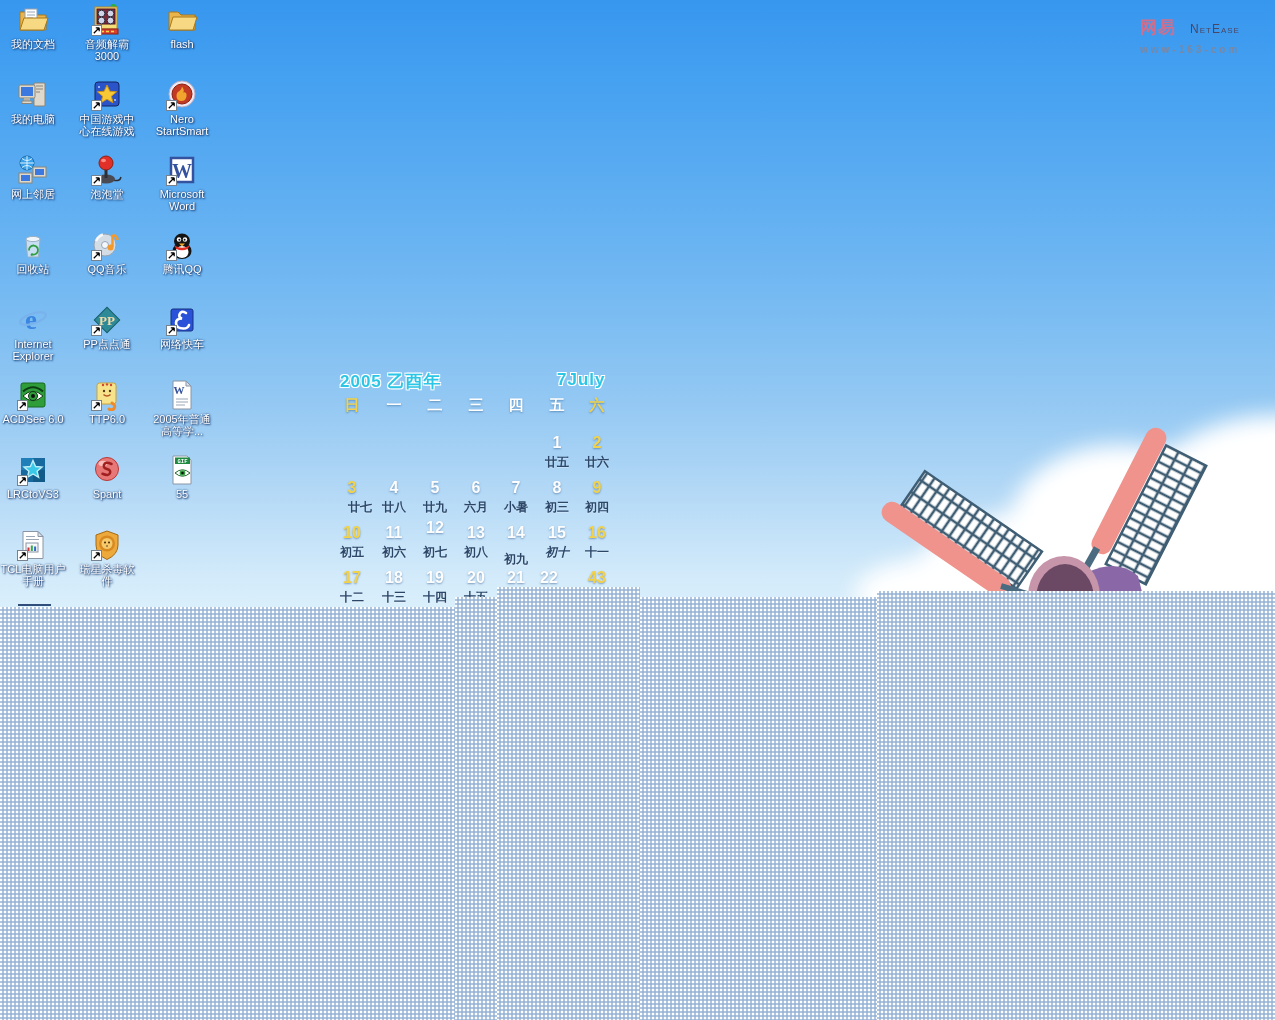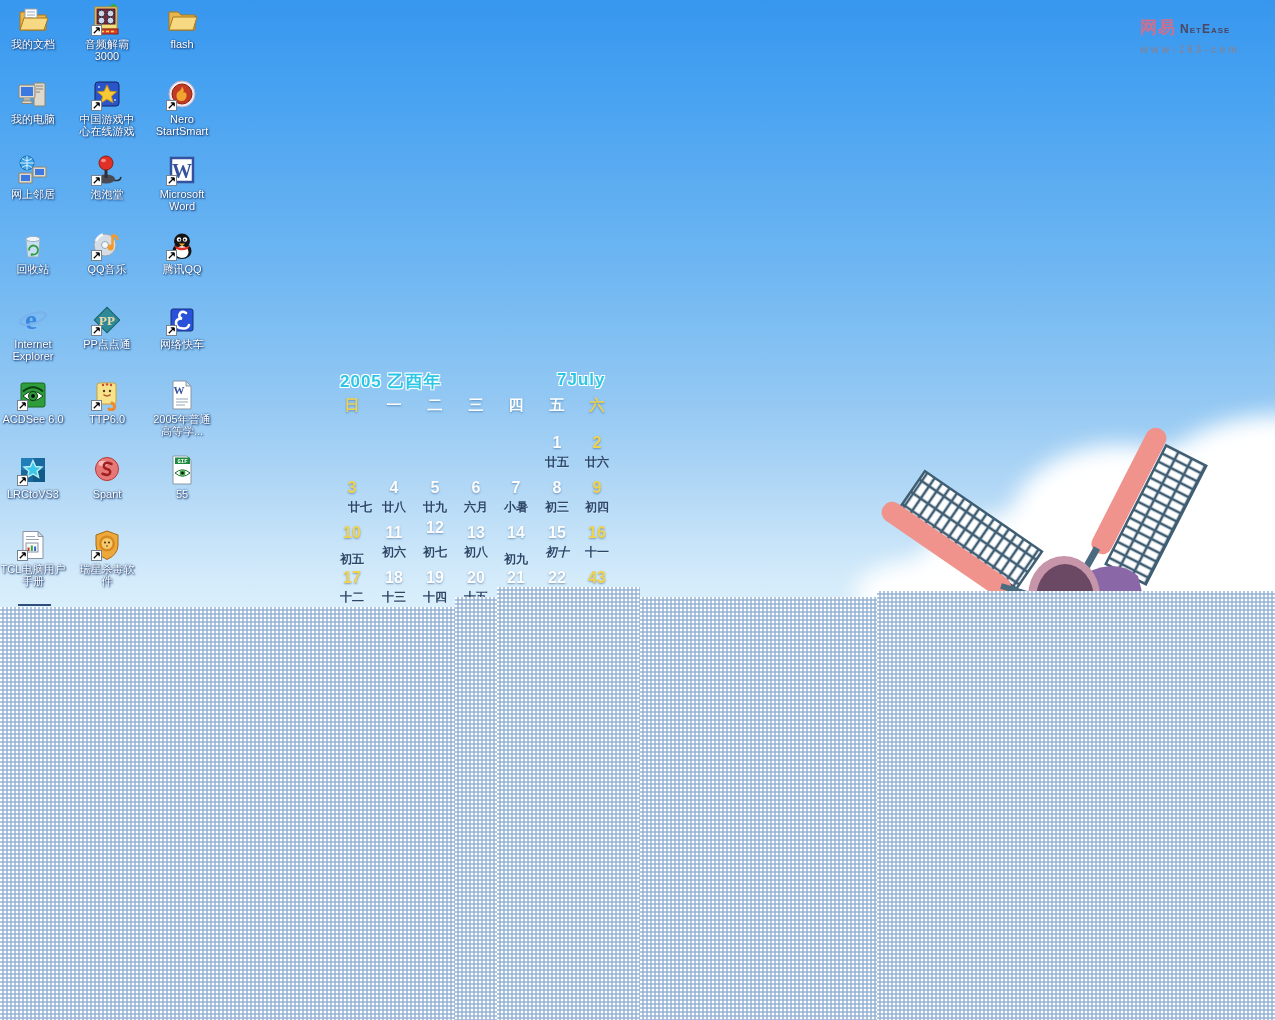--- a/index.html
+++ b/index.html
@@ -52,22 +52,22 @@
     font-weight:bold;color:#fdfdfd;text-shadow:0 1px 2px rgba(50,90,140,.55);}
   .cal-lunar{position:absolute;width:44px;text-align:center;font-size:12px;
     font-weight:bold;color:#2c4668;text-shadow:0 1px 1px rgba(255,255,255,.35);}
   .weekend{color:#f2d24a !important;}
 
   
   #watermark{position:absolute;left:1140px;top:16px;width:125px;z-index:3;
     text-align:left;}
   #wm-row1{white-space:nowrap;}
   #wm-cn{font-size:17px;font-weight:bold;color:#cf6f8e;letter-spacing:1px;}
-  #wm-en{font-size:12px;font-weight:bold;color:#4b4663;font-variant:small-caps;
-    letter-spacing:1px;margin-left:4px;}
+  #wm-en{font-size:12px;font-weight:normal;color:#4b4663;font-variant:small-caps;
+    letter-spacing:1px;margin-left:14px;}
   #wm-url{margin-top:5px;font-size:10px;font-weight:bold;color:#7b87a3;
     letter-spacing:3px;}
 </style>
 </head>
 <body>
 
 <div id="screen">
 
   <div id="sky"></div>
 
@@ -125,21 +125,21 @@
         <div class="cal-lunar" style="left: 83px; top: 129px;">廿九</div>
         <div class="cal-num" style="left: 126px; top: 109px;">6</div>
         <div class="cal-lunar" style="left: 124px; top: 129px;">六月</div>
         <div class="cal-num" style="left: 166px; top: 109px;">7</div>
         <div class="cal-lunar" style="left: 164px; top: 129px;">小暑</div>
         <div class="cal-num" style="left: 207px; top: 109px;">8</div>
         <div class="cal-lunar" style="left: 205px; top: 129px;">初三</div>
         <div class="cal-num weekend" style="left: 247px; top: 109px;">9</div>
         <div class="cal-lunar" style="left: 245px; top: 129px;">初四</div>
         <div class="cal-num weekend" style="left: 2px; top: 154px;">10</div>
-        <div class="cal-lunar" style="left: 0px; top: 174px; margin-top: 7px;">初五</div>
+        <div class="cal-lunar" style="left: 0px; top: 174px;">初五</div>
         <div class="cal-num" style="left: 44px; top: 154px;">11</div>
         <div class="cal-lunar" style="left: 42px; top: 174px;">初六</div>
         <div class="cal-num" style="left: 85px; top: 149px;">12</div>
         <div class="cal-lunar" style="left: 83px; top: 174px;">初七</div>
         <div class="cal-num" style="left: 126px; top: 154px;">13</div>
         <div class="cal-lunar" style="left: 124px; top: 174px;">初八</div>
         <div class="cal-num" style="left: 166px; top: 154px;">14</div>
         <div class="cal-lunar" style="left: 164px; top: 174px; margin-top: 7px;">初九</div>
         <div class="cal-num" style="left: 207px; top: 154px;">15</div>
         <div class="cal-lunar" style="left: 205px; top: 174px; font-style: italic;">初十</div>
@@ -148,21 +148,21 @@
         <div class="cal-num weekend" style="left: 2px; top: 199px;">17</div>
         <div class="cal-lunar" style="left: 0px; top: 219px;">十二</div>
         <div class="cal-num" style="left: 44px; top: 199px;">18</div>
         <div class="cal-lunar" style="left: 42px; top: 219px;">十三</div>
         <div class="cal-num" style="left: 85px; top: 199px;">19</div>
         <div class="cal-lunar" style="left: 83px; top: 219px;">十四</div>
         <div class="cal-num" style="left: 126px; top: 199px;">20</div>
         <div class="cal-lunar" style="left: 124px; top: 219px;">十五</div>
         <div class="cal-num" style="left: 166px; top: 199px;">21</div>
         <div class="cal-lunar" style="left: 164px; top: 219px;">十六</div>
-        <div class="cal-num" style="left: 207px; top: 199px; text-align: center;">22</div>
+        <div class="cal-num" style="left: 199px; top: 199px; text-align: center;">22</div>
         <div class="cal-lunar" style="left: 205px; top: 219px;">十七</div>
         <div class="cal-num weekend" style="left: 247px; top: 199px;">43</div>
         <div class="cal-lunar" style="left: 245px; top: 219px;">十八</div>
       </div>
   </div>
 
   <div id="watermark">
     <div id="wm-row1">
       <span id="wm-cn">网易</span><span id="wm-en">NetEase</span>
     </div>

